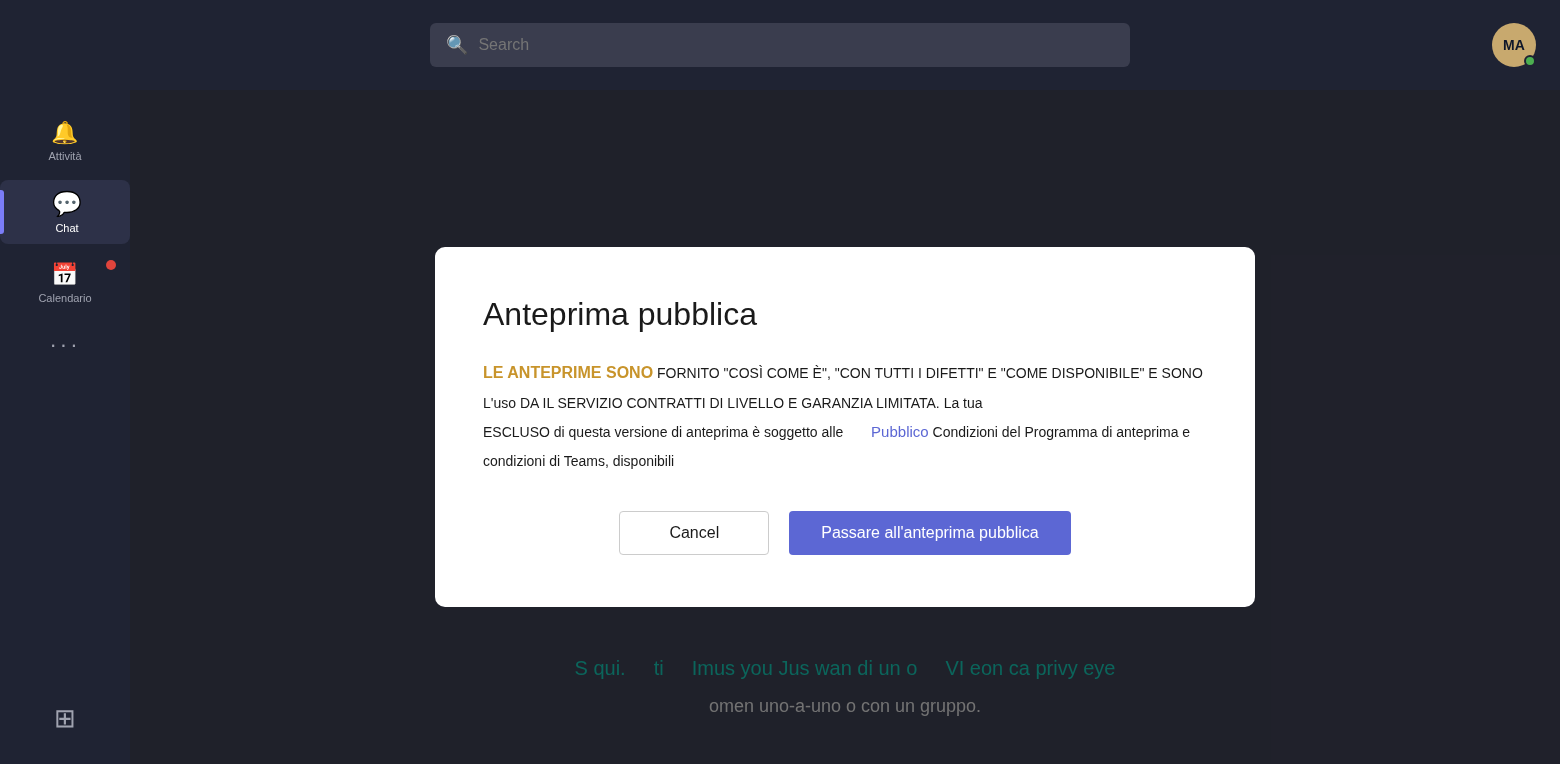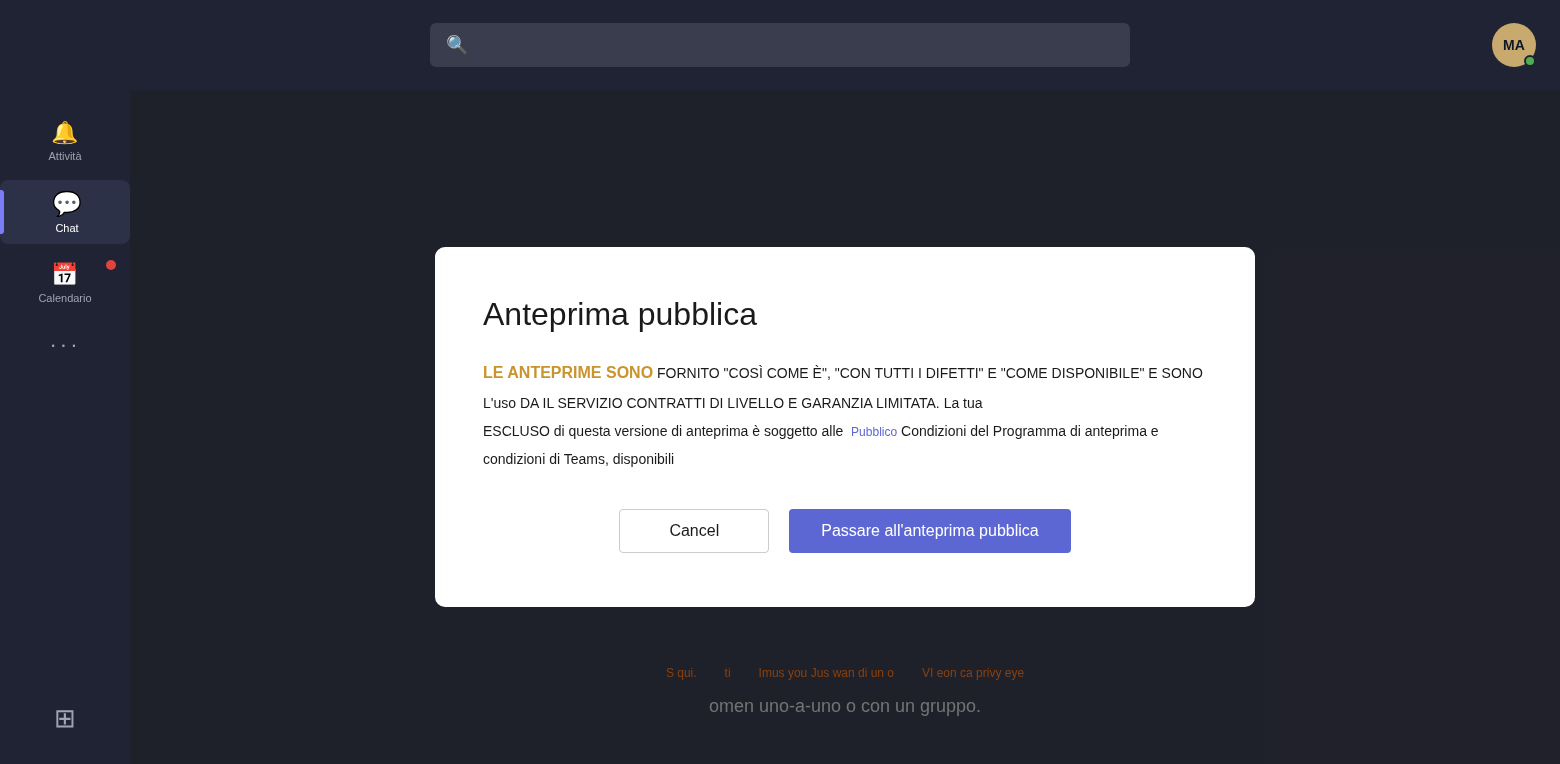--- a/index.html
+++ b/index.html
@@ -157,22 +157,22 @@
       color: #d0d0d0;
       font-size: 18px;
       text-align: center;
       line-height: 2;
     }
 
     .bottom-text-row {
       display: flex;
       gap: 28px;
       justify-content: center;
-      color: #f97316;
-      font-size: 12px;
+      color: #14b8a6;
+      font-size: 20px;
       margin-bottom: 8px;
     }
 
     
     .overlay {
       position: absolute;
       top: 0;
       left: 0;
       width: 100%;
       height: 100%;
@@ -212,21 +212,22 @@
 
     .dialog-body .highlight-yellow {
       color: #c8942b;
       font-weight: 600;
       font-size: 16px;
       text-transform: uppercase;
     }
 
     .dialog-body .highlight-blue {
       color: #5c67d4;
-      font-size: 12px;
+      font-size: 15px;
+      margin-left: 20px;
     }
 
     .dialog-actions {
       display: flex;
       justify-content: center;
       gap: 20px;
       margin-top: 12px;
     }
 
     .btn-cancel {
@@ -256,20 +257,21 @@
       line-height: 2;
       font-size: 14px;
     }
   </style>
 </head>
 <body>
 
 <div class="topbar">
   <div class="search-bar">
     <span class="search-icon-wrap">🔍</span>
+    <input type="text" placeholder="Search" style="">
   </div>
   <div class="avatar">
     <span>MA</span>
     <div class="avatar-status"></div>
   </div>
 </div>
 
 <div class="main-layout">
 
   <div class="sidebar">

